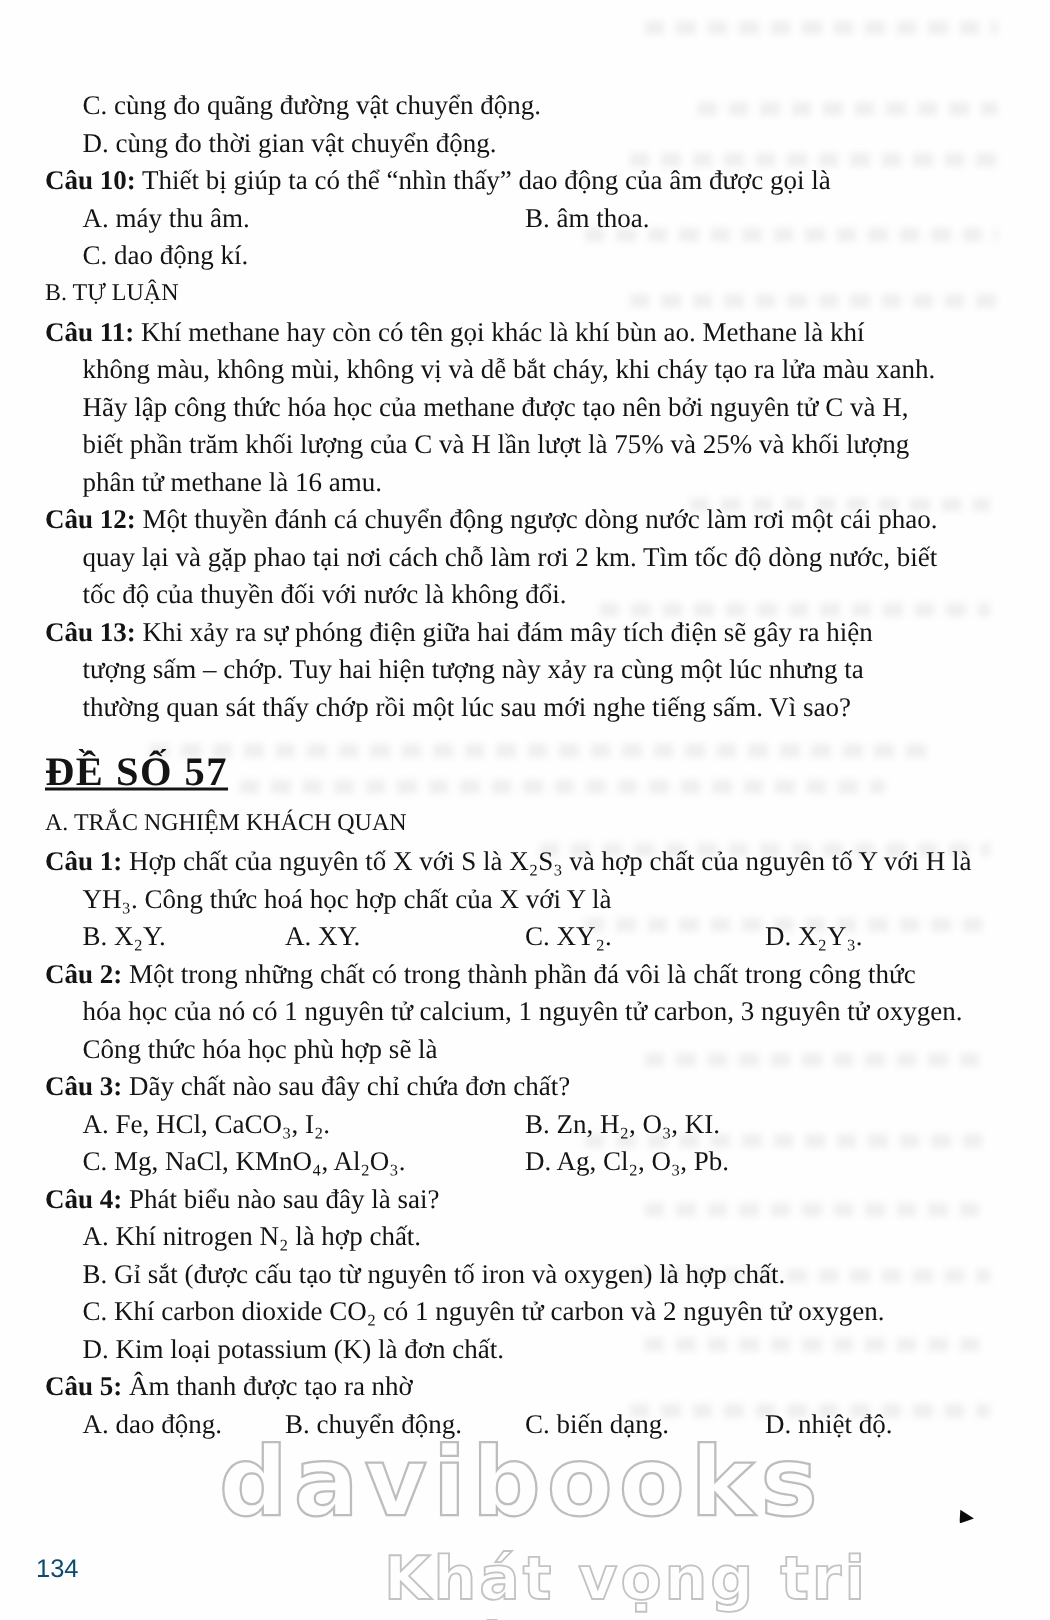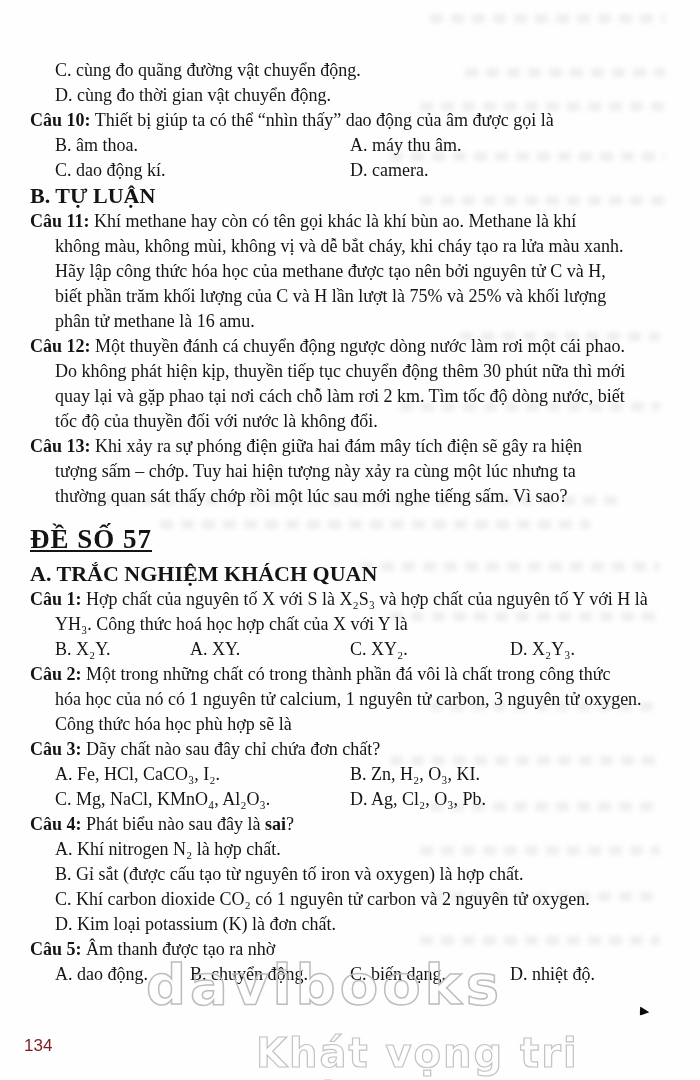--- a/index.html
+++ b/index.html
@@ -10,46 +10,46 @@
     background:#fefefe;
     overflow:hidden;
     font-family:"Liberation Serif","DejaVu Serif",serif;
     color:#141414;
     font-size:18px;
   }
   .content{position:relative;padding:58px 12px 0 30px;z-index:2;}
   .qline{line-height:25px;white-space:nowrap;}
   .indent{padding-left:25px;}
   .qlabel{font-weight:bold;}
-  .bold{font-weight:bold;}
-  .sec-heading{font-weight:bold;font-size:22px;line-height:26px;white-space:nowrap;}
+  .bold{font-weight:normal;}
+  .sec-heading{font-weight:normal;font-size:16px;line-height:26px;white-space:nowrap;}
   .title{
     text-align:left;font-weight:bold;font-size:27px;line-height:34px;
     margin-top:13px;margin-bottom:5px;letter-spacing:1px;white-space:nowrap;text-decoration:underline;
   }
   .opts4{display:grid;grid-template-columns:135px 160px 160px auto;margin-left:25px;line-height:25px;}
   .opts2{display:grid;grid-template-columns:295px auto;margin-left:25px;line-height:25px;}
   .opts4 span,.opts2 span{white-space:nowrap;}
   
   .wm1{
     position:absolute;left:146px;top:952px;z-index:3;
-    font-family:"DejaVu Sans",sans-serif;font-size:56px;font-weight:bold;
+    font-family:"DejaVu Sans",sans-serif;font-size:64px;font-weight:bold;
     color:transparent;-webkit-text-stroke:1.5px #bdbdbd;letter-spacing:4px;
     pointer-events:none;
   }
   .wm2{
     position:absolute;left:256px;top:1030px;z-index:3;
     font-family:"DejaVu Sans",sans-serif;font-size:40px;font-weight:bold;
     color:transparent;-webkit-text-stroke:1.2px #c3c3c3;letter-spacing:2px;
     pointer-events:none;
   }
   .page-number{
     position:absolute;left:24px;top:1036px;z-index:2;
     font-family:"Liberation Sans","DejaVu Sans",sans-serif;
-    font-size:17px;color:#7f1d1d;
+    font-size:17px;color:#0c4a6e;
   }
   .cursor-mark{
     position:absolute;left:639px;top:1006px;z-index:4;
     width:10px;height:9px;background:#0a0a0a;
     clip-path:polygon(0 100%, 18% 0, 100% 78%);
     transform:rotate(-8deg);
   }
   
   .bleed{
     position:absolute;height:9px;z-index:1;opacity:.09;
@@ -80,38 +80,36 @@
   <div class="bleed" style="left:430px;top:892px;width:230px;"></div>
   <div class="bleed" style="left:420px;top:936px;width:240px;"></div>
 
   <div class="content">
 
     <div class="qline indent">C. cùng đo quãng đường vật chuyển động.</div>
     <div class="qline indent">D. cùng đo thời gian vật chuyển động.</div>
 
     <div class="qline"><span class="qlabel">Câu 10:</span> <span>Thiết bị giúp ta có thể “nhìn thấy” dao động của âm được gọi là</span></div>
     <div class="opts2">
+      <span>A. máy thu âm.</span>
       <span>B. âm thoa.</span>
-      <span>A. máy thu âm.</span>
     </div>
     <div class="opts2">
       <span>C. dao động kí.</span>
-      <span>D. camera.</span>
     </div>
 
     <div class="sec-heading">B. TỰ LUẬN</div>
 
     <div class="qline"><span class="qlabel">Câu 11:</span> <span>Khí methane hay còn có tên gọi khác là khí bùn ao. Methane là khí</span></div>
     <div class="qline indent">không màu, không mùi, không vị và dễ bắt cháy, khi cháy tạo ra lửa màu xanh.</div>
     <div class="qline indent">Hãy lập công thức hóa học của methane được tạo nên bởi nguyên tử C và H,</div>
     <div class="qline indent">biết phần trăm khối lượng của C và H lần lượt là 75% và 25% và khối lượng</div>
     <div class="qline indent">phân tử methane là 16 amu.</div>
 
     <div class="qline"><span class="qlabel">Câu 12:</span> <span>Một thuyền đánh cá chuyển động ngược dòng nước làm rơi một cái phao.</span></div>
-    <div class="qline indent">Do không phát hiện kịp, thuyền tiếp tục chuyển động thêm 30 phút nữa thì mới</div>
     <div class="qline indent">quay lại và gặp phao tại nơi cách chỗ làm rơi 2 km. Tìm tốc độ dòng nước, biết</div>
     <div class="qline indent">tốc độ của thuyền đối với nước là không đổi.</div>
 
     <div class="qline"><span class="qlabel">Câu 13:</span> <span>Khi xảy ra sự phóng điện giữa hai đám mây tích điện sẽ gây ra hiện</span></div>
     <div class="qline indent">tượng sấm – chớp. Tuy hai hiện tượng này xảy ra cùng một lúc nhưng ta</div>
     <div class="qline indent">thường quan sát thấy chớp rồi một lúc sau mới nghe tiếng sấm. Vì sao?</div>
 
     <div class="title">ĐỀ SỐ 57</div>
     <div class="sec-heading">A. TRẮC NGHIỆM KHÁCH QUAN</div>
 

